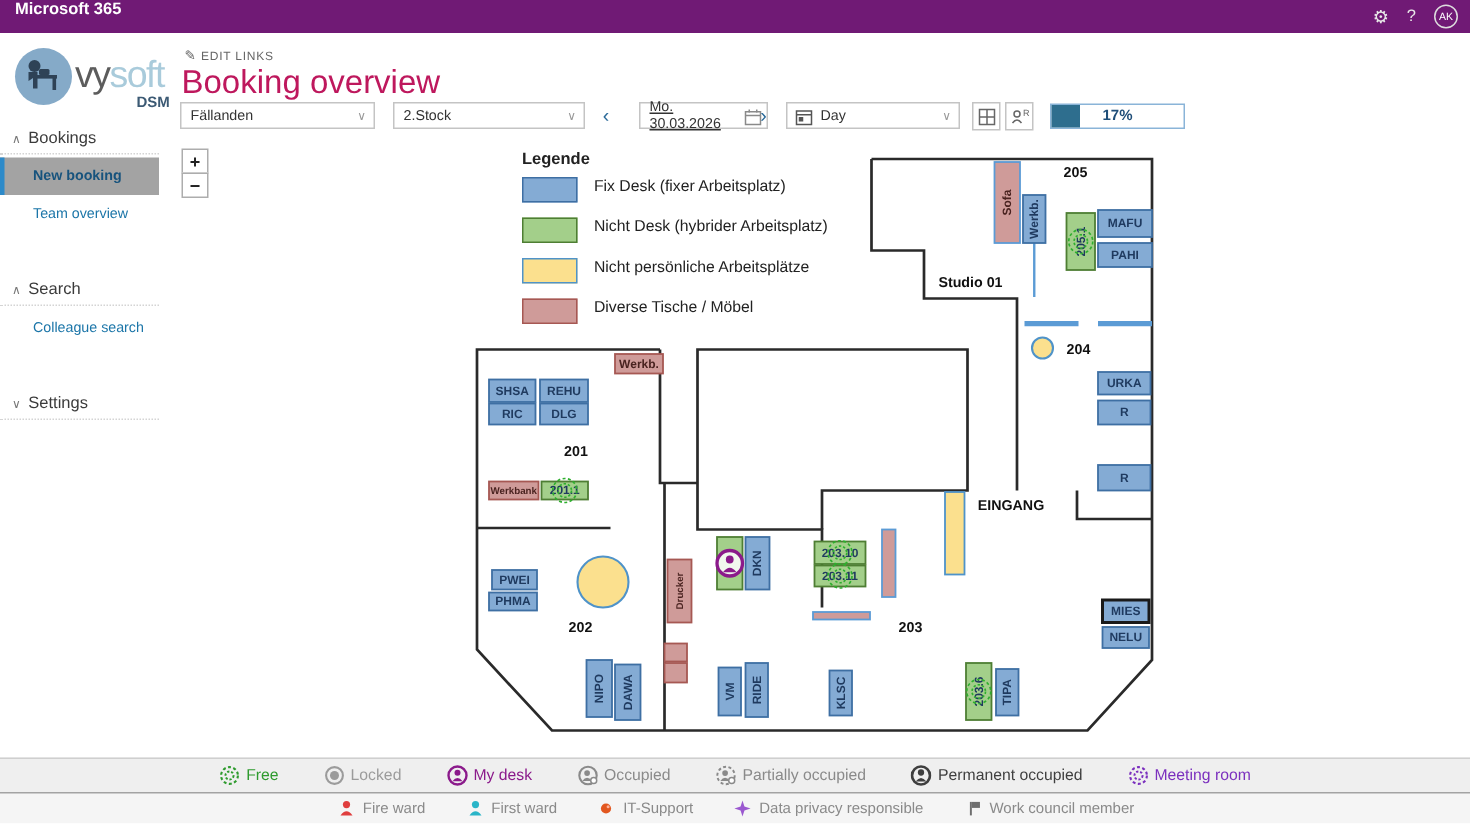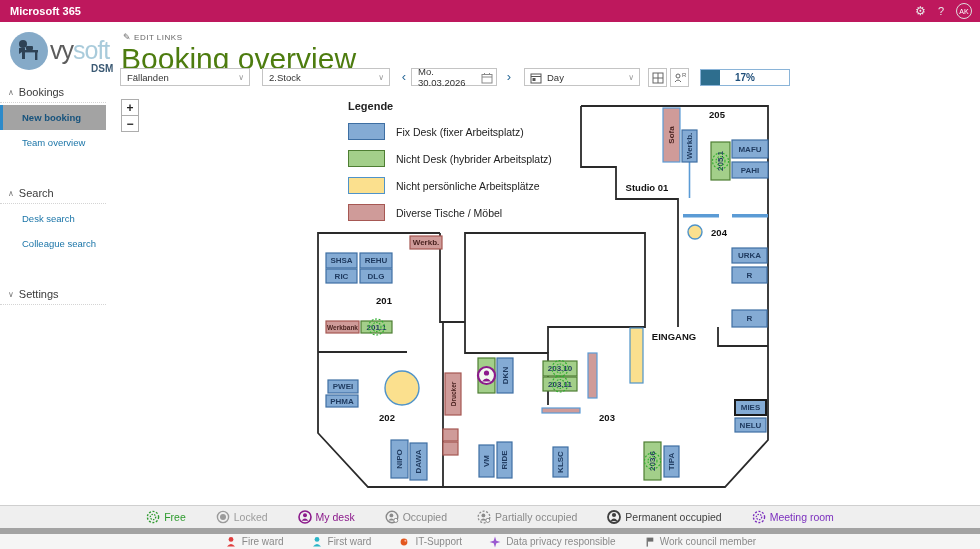--- a/index.html
+++ b/index.html
@@ -1,47 +1,47 @@
 <!DOCTYPE html>
 <html><head>
 <meta charset="utf-8">
 <style>
   * { margin:0; padding:0; box-sizing:border-box; }
   html,body { width:980px; height:549px; }
   body { position:relative; background:#fff; font-family:"Liberation Sans",sans-serif; overflow:hidden; color:#333; }
 
   
-  .suitebar { position:absolute; left:0; top:0; width:980px; height:22px; background:#be185d; display:flex; align-items:center; }
+  .suitebar { position:absolute; left:0; top:0; width:980px; height:22px; background:#701a75; display:flex; }
   .suitebar .title { color:#fff; font-size:11px; font-weight:bold; margin-left:10px; }
   .suitebar .right { position:absolute; right:8px; top:0; height:22px; display:flex; align-items:center; gap:12px; color:#e8e8e8; }
   .suitebar .gear { font-size:12px; cursor:pointer; }
   .suitebar .help { font-size:11px; cursor:pointer; }
   .suitebar .avatar { width:16px; height:16px; border:1px solid #ddd; border-radius:50%; font-size:7px; color:#fff; display:flex; align-items:center; justify-content:center; }
 
   
   .logo { position:absolute; left:8px; top:30px; width:110px; height:46px; }
   .logo .circle { position:absolute; left:2px; top:2px; width:38px; height:38px; border-radius:50%; background:#85aac8; }
   .logo .brand { position:absolute; left:42px; top:6px; font-size:25px; letter-spacing:-1px; }
   .logo .brand .b1 { color:#5c5c5c; }
   .logo .brand .b2 { color:#a9cbdb; }
   .logo .sub { position:absolute; left:83px; top:33px; font-size:10px; font-weight:bold; color:#3c5a74; }
   .editlinks { position:absolute; left:123px; top:32px; font-size:8px; letter-spacing:.5px; color:#666; cursor:pointer; }
   .editlinks .pencil { font-size:9px; margin-right:3px; }
-  .pagetitle { position:absolute; left:121px; top:42px; font-size:30px; color:#4d7c0f; font-weight:normal; }
+  .pagetitle { position:absolute; left:121px; top:42px; font-size:22px; color:#be185d; font-weight:normal; }
 
   
   .toolbar { position:absolute; left:0; top:66px; width:980px; height:26px; }
   .dd { position:absolute; height:18px; border:1px solid #c4c4c4; background:#fff; font-size:9.5px; color:#333;
         display:flex; align-items:center; padding:0 6px; cursor:pointer; }
   .dd .chev { position:absolute; right:5px; color:#999; font-size:8px; }
   .dd-location { left:120px; top:2px; width:130px; }
   .dd-floor    { left:262px; top:2px; width:128px; }
   .nav-chev { position:absolute; top:2px; width:12px; height:18px; color:#2b6a99; font-size:13px; line-height:17px; text-align:center; cursor:pointer; }
   .nav-prev { left:398px; } .nav-next { left:503px; }
-  .datebox { left:411px; top:2px; width:86px; padding-right:18px; }
+  .datebox { left:426px; top:2px; width:86px; padding-right:18px;text-decoration:underline; }
   .datebox svg { position:absolute; right:3px; top:3px; }
   .dd-view { left:524px; top:2px; width:116px; padding-left:22px; }
   .dd-view svg { position:absolute; left:5px; top:3px; }
   .tb-btn { position:absolute; top:2px; width:19px; height:19px; border:1px solid #c4c4c4; background:#fff; display:flex; align-items:center; justify-content:center; cursor:pointer; }
   .btn-grid { left:648px; } .btn-swap { left:670px; }
   .progress { position:absolute; left:700px; top:3px; width:90px; height:17px; border:1px solid #8ab4d8; background:#fff; }
   .progress .fill { position:absolute; left:0; top:0; bottom:0; width:22%; background:#2e6e8e; }
   .progress .ptext { position:absolute; left:0; right:0; top:0; bottom:0; display:flex; align-items:center; justify-content:center; font-size:10px; font-weight:bold; color:#1f4e79; }
 
   
@@ -57,28 +57,28 @@
   .zoomctl { position:absolute; left:121px; top:99px; width:18px; }
   .zoombtn { width:18px; height:17px; background:#fff; border:1px solid #adadad; font-size:12px; font-weight:bold; color:#222;
              display:flex; align-items:center; justify-content:center; cursor:pointer; }
   .zoombtn + .zoombtn { margin-top:-1px; }
 
   #floorplan { position:absolute; left:300px; top:88px; width:492px; height:412px; }
   #floorplan text { font-family:"Liberation Sans",sans-serif; }
 
   .maplegend { position:absolute; left:348px; top:100px; width:230px; }
   .maplegend .lg-title { font-size:11px; font-weight:bold; color:#222; margin-bottom:6px; }
-  .lg-row { display:flex; align-items:center; height:27px; }
+  .lg-row { display:flex; align-items:flex-start; height:27px; }
   .lg-swatch { width:37px; height:17px; border:1px solid; margin-right:11px; flex:none; }
   .lg-label { font-size:10.5px; color:#222; }
 
   
   .statusbar { position:absolute; left:0; top:505px; width:980px; height:23px; background:#efefef; border-top:1px solid #cfcfcf;
                display:flex; align-items:center; justify-content:center; gap:30px; }
-  .rolebar { position:absolute; left:0; top:528px; width:980px; height:21px; background:#f5f5f5; border-top:6px solid #a3a3a3;
+  .rolebar { position:absolute; left:0; top:528px; width:980px; height:21px; background:#f5f5f5; border-top:1px solid #a3a3a3;
              display:flex; align-items:center; justify-content:center; gap:26px; }
   .leg-item { display:flex; align-items:center; gap:4px; font-size:10.5px; }
   .rolebar .leg-item { font-size:10px; color:#8a8a8a; }
   .leg-item svg { flex:none; }
 </style>
 </head>
 <body>
 
 <div class="suitebar">
   <span class="title">Microsoft 365</span>
@@ -159,21 +159,20 @@
       <span class="chv">∧</span>
       <span>Bookings</span>
     </div>
     <div class="sb-item active">New booking</div>
     <div class="sb-item">Team overview</div>
     <div class="sb-gap"></div>
     <div class="sb-header">
       <span class="chv">∧</span>
       <span>Search</span>
     </div>
-    <div class="sb-item">Desk search</div>
     <div class="sb-item">Colleague search</div>
     <div class="sb-gap"></div>
     <div class="sb-header">
       <span class="chv">∨</span>
       <span>Settings</span>
     </div>
   </nav>
 
 <div class="zoomctl">
   <div class="zoombtn">+</div>

